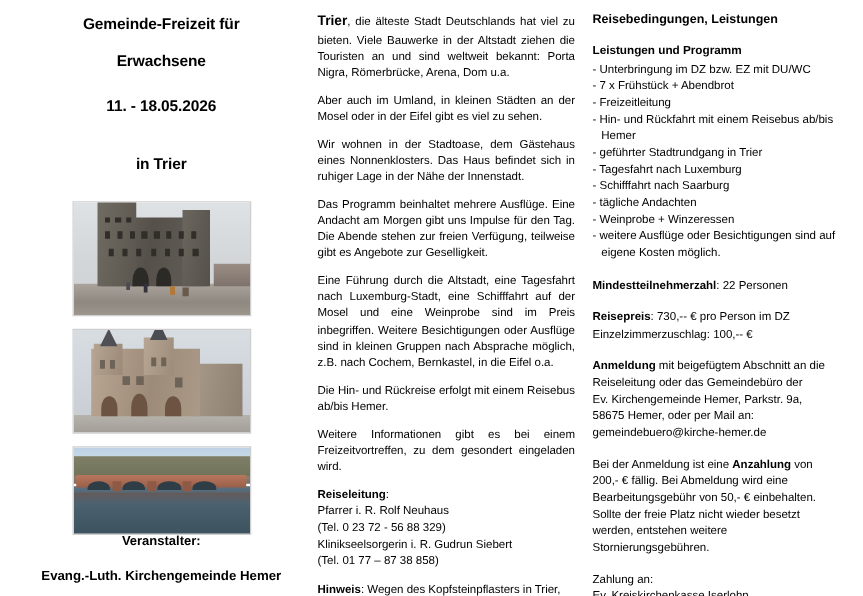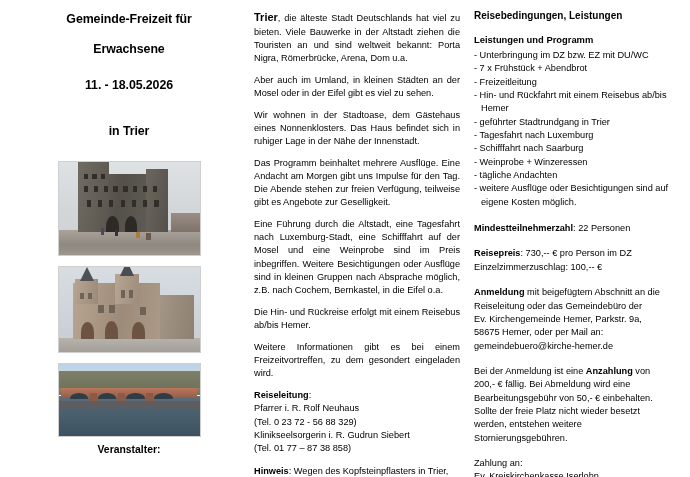--- a/index.html
+++ b/index.html
@@ -340,20 +340,21 @@
       <div class="rb-arch" style="left:48%;width:13%"></div>
       <div class="rb-arch" style="left:68%;width:13%"></div>
       <div class="rb-pier" style="left:22%;width:5%"></div>
       <div class="rb-pier" style="left:42%;width:5%"></div>
       <div class="rb-pier" style="left:62%;width:5%"></div>
       <div class="rb-refl"></div>
     </div>
 
     <div class="left-footer">
       <div class="veranstalter">Veranstalter:</div>
+      <div class="veranstalter-name">Evang.-Luth. Kirchengemeinde Hemer</div>
     </div>
   </div>
 
   <div class="col-mid">
 
     <p class="p"><span class="lead">Trier</span><span>, die älteste Stadt Deutschlands hat viel zu bieten. Viele Bauwerke in der Altstadt ziehen die Touristen an und sind weltweit bekannt: Porta Nigra, Römerbrücke, Arena, Dom u.a.</span></p>
 
     <p class="p">Aber auch im Umland, in kleinen Städten an der Mosel oder in der Eifel gibt es viel zu sehen.</p>
 
     <p class="p">Wir wohnen in der Stadtoase, dem Gästehaus eines Nonnenklosters. Das Haus befindet sich in ruhiger Lage in der Nähe der Innenstadt.</p>
@@ -383,22 +384,22 @@
 
     <div class="r-sub">Leistungen und Programm</div>
     <ul class="r-list">
       <li>- Unterbringung im DZ bzw. EZ mit DU/WC</li>
       <li>- 7 x Frühstück + Abendbrot</li>
       <li>- Freizeitleitung</li>
       <li>- Hin- und Rückfahrt mit einem Reisebus ab/bis Hemer</li>
       <li>- geführter Stadtrundgang in Trier</li>
       <li>- Tagesfahrt nach Luxemburg</li>
       <li>- Schifffahrt nach Saarburg</li>
+      <li>- tägliche Andachten</li>
       <li>- Weinprobe + Winzeressen</li>
-      <li>- tägliche Andachten</li>
       <li>- weitere Ausflüge oder Besichtigungen sind auf eigene Kosten möglich.</li>
     </ul>
 
     <div class="r-p"><b>Mindestteilnehmerzahl</b><span>: 22 Personen</span></div>
 
     <div class="r-p">
       <span class="ln"><b>Reisepreis</b><span>: 730,-- €  pro Person im DZ</span></span>
       <span class="ln">Einzelzimmerzuschlag: 100,-- €</span>
     </div>
 

